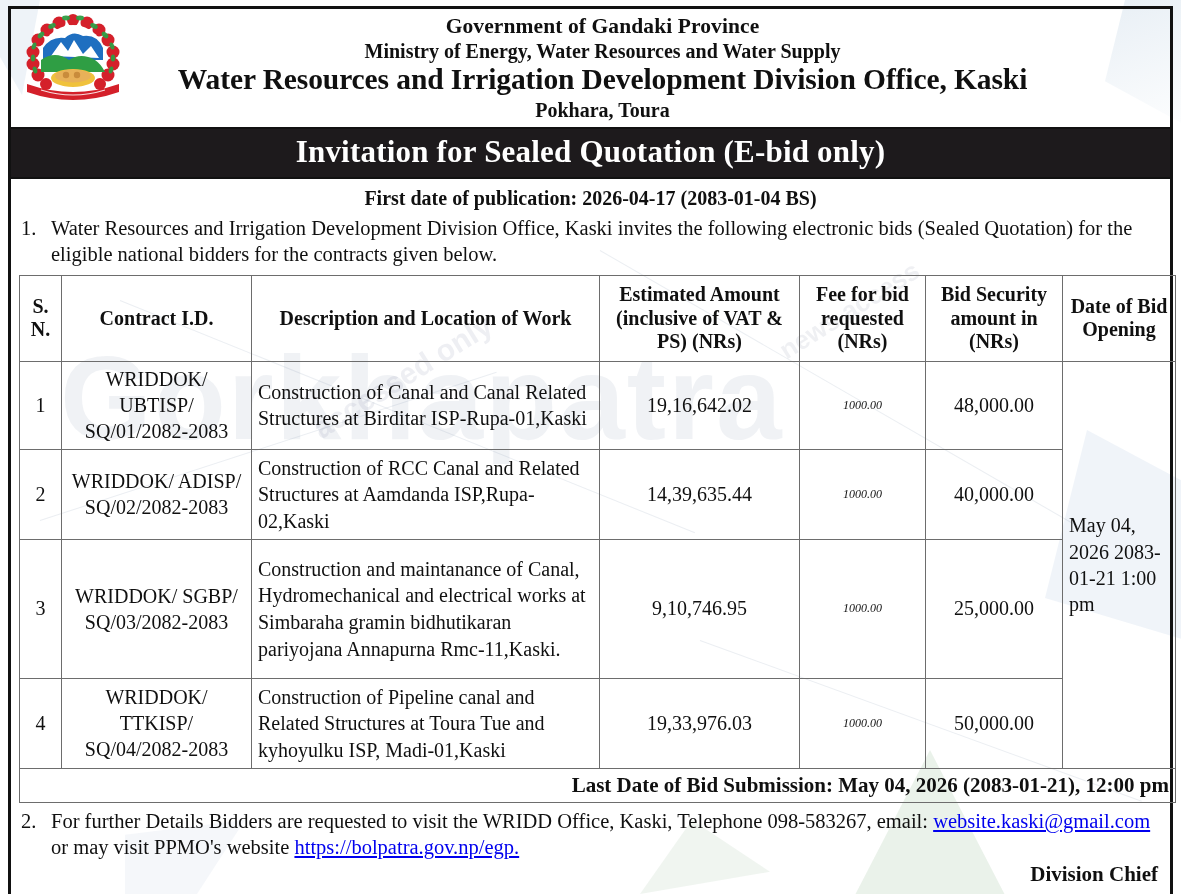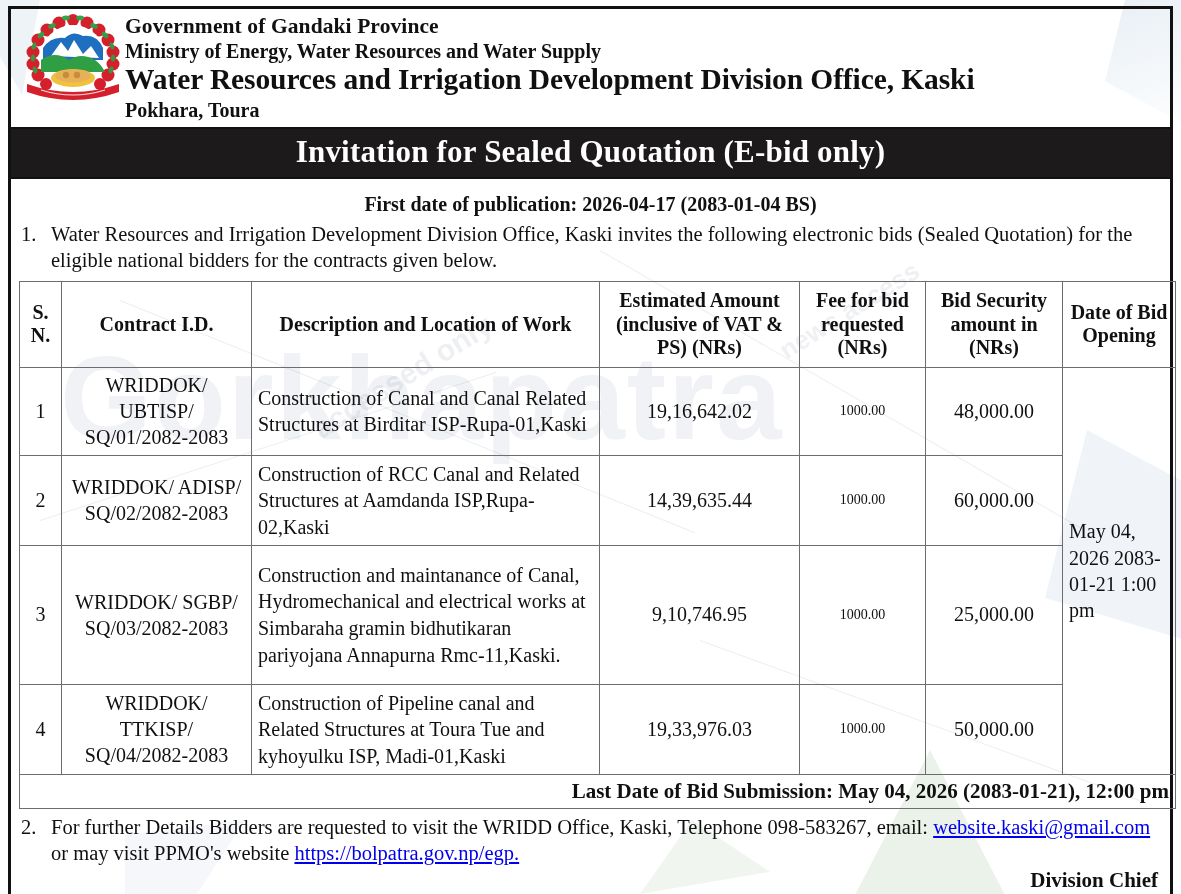--- a/index.html
+++ b/index.html
@@ -70,21 +70,21 @@
   .emblem {
     width: 104px; min-width: 104px;
     height: 96px;
     margin-left: 10px;
     position: relative;
   }
   .emblem svg { display: block; width: 100%; height: 100%; }
 
   .header-text {
     flex: 1;
-    text-align: left;
+    text-align: center;
     padding-right: 90px;
     line-height: 1.12;
   }
   .h-line1 {
     font-size: 21.5px; font-weight: 700;
     letter-spacing: 0.1px;
   }
   .h-line2 {
     font-size: 20px; font-weight: 700;
     margin-top: 2px;
@@ -110,21 +110,21 @@
     letter-spacing: 0.2px;
     border-top: 2px solid #111;
     border-bottom: 2px solid #111;
   }
 
   
   .pubdate {
     text-align: center;
     font-size: 20px;
     font-weight: 700;
-    padding: 14px 0 5px 0;
+    padding: 8px 0 5px 0;
   }
 
   
   .para {
     display: flex;
     font-size: 20.5px;
     line-height: 1.28;
     padding: 0 8px 4px 10px;
   }
   .para .num {
@@ -159,21 +159,21 @@
     font-size: 20px;
     font-weight: 700;
     text-align: center;
     line-height: 1.16;
     padding: 7px 4px 8px 4px;
   }
   td.c-sn  { text-align: center; font-size: 20px; }
   td.c-cid { text-align: center; font-size: 20px; line-height: 1.3; }
   td.c-desc{ text-align: left;   font-size: 20px; line-height: 1.33; padding-left: 8px; }
   td.c-amt { text-align: center; font-size: 20px; }
-  td.c-fee { text-align: center; font-size: 14px; }
+  td.c-fee { text-align: center; font-size: 12px; font-style: italic; }
   td.c-sec { text-align: center; font-size: 20px; }
   td.c-date{ text-align: left; font-size: 20px; line-height: 1.32; vertical-align: middle; padding-left: 8px; }
 
   .lastdate-row td {
     font-size: 21px;
     font-weight: 700;
     text-align: right;
     padding: 6px 8px 7px 8px;
   }
 </style>
@@ -302,21 +302,21 @@
           <td class="c-fee">1000.00</td>
           <td class="c-sec">48,000.00</td>
           <td class="c-date" rowspan="4">May 04, 2026 2083-01-21 1:00 pm</td>
         </tr>
         <tr style="height:90px">
           <td class="c-sn">2</td>
           <td class="c-cid">WRIDDOK/ ADISP/ SQ/02/2082-2083</td>
           <td class="c-desc">Construction of RCC Canal and Related Structures at Aamdanda ISP,Rupa-02,Kaski</td>
           <td class="c-amt">14,39,635.44</td>
           <td class="c-fee">1000.00</td>
-          <td class="c-sec">60,000.00</td>
+          <td class="c-sec">40,000.00</td>
         </tr>
         <tr style="height:139px">
           <td class="c-sn">3</td>
           <td class="c-cid">WRIDDOK/ SGBP/ SQ/03/2082-2083</td>
           <td class="c-desc">Construction and maintanance of Canal, Hydromechanical and electrical works at Simbaraha gramin bidhutikaran pariyojana Annapurna Rmc-11,Kaski.</td>
           <td class="c-amt">9,10,746.95</td>
           <td class="c-fee">1000.00</td>
           <td class="c-sec">25,000.00</td>
         </tr>
         <tr style="height:90px">

